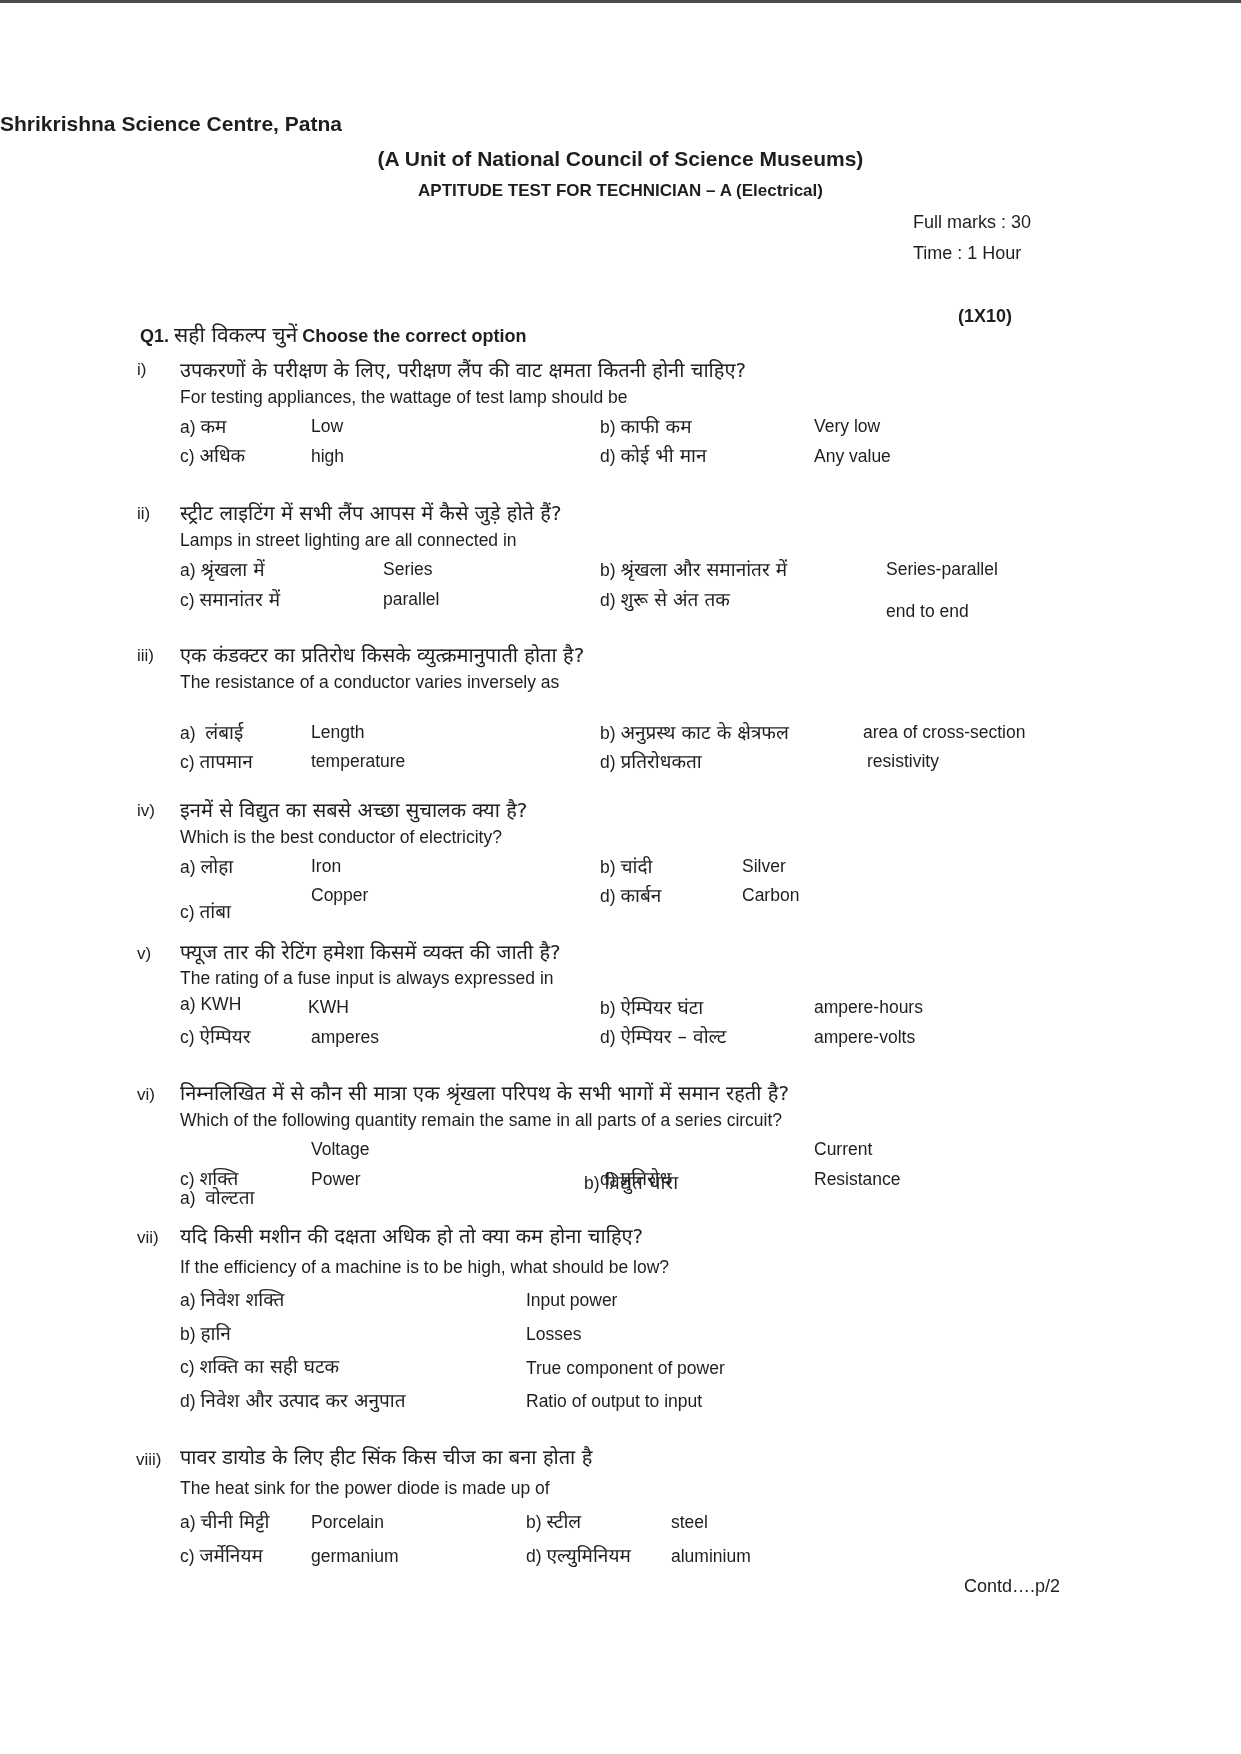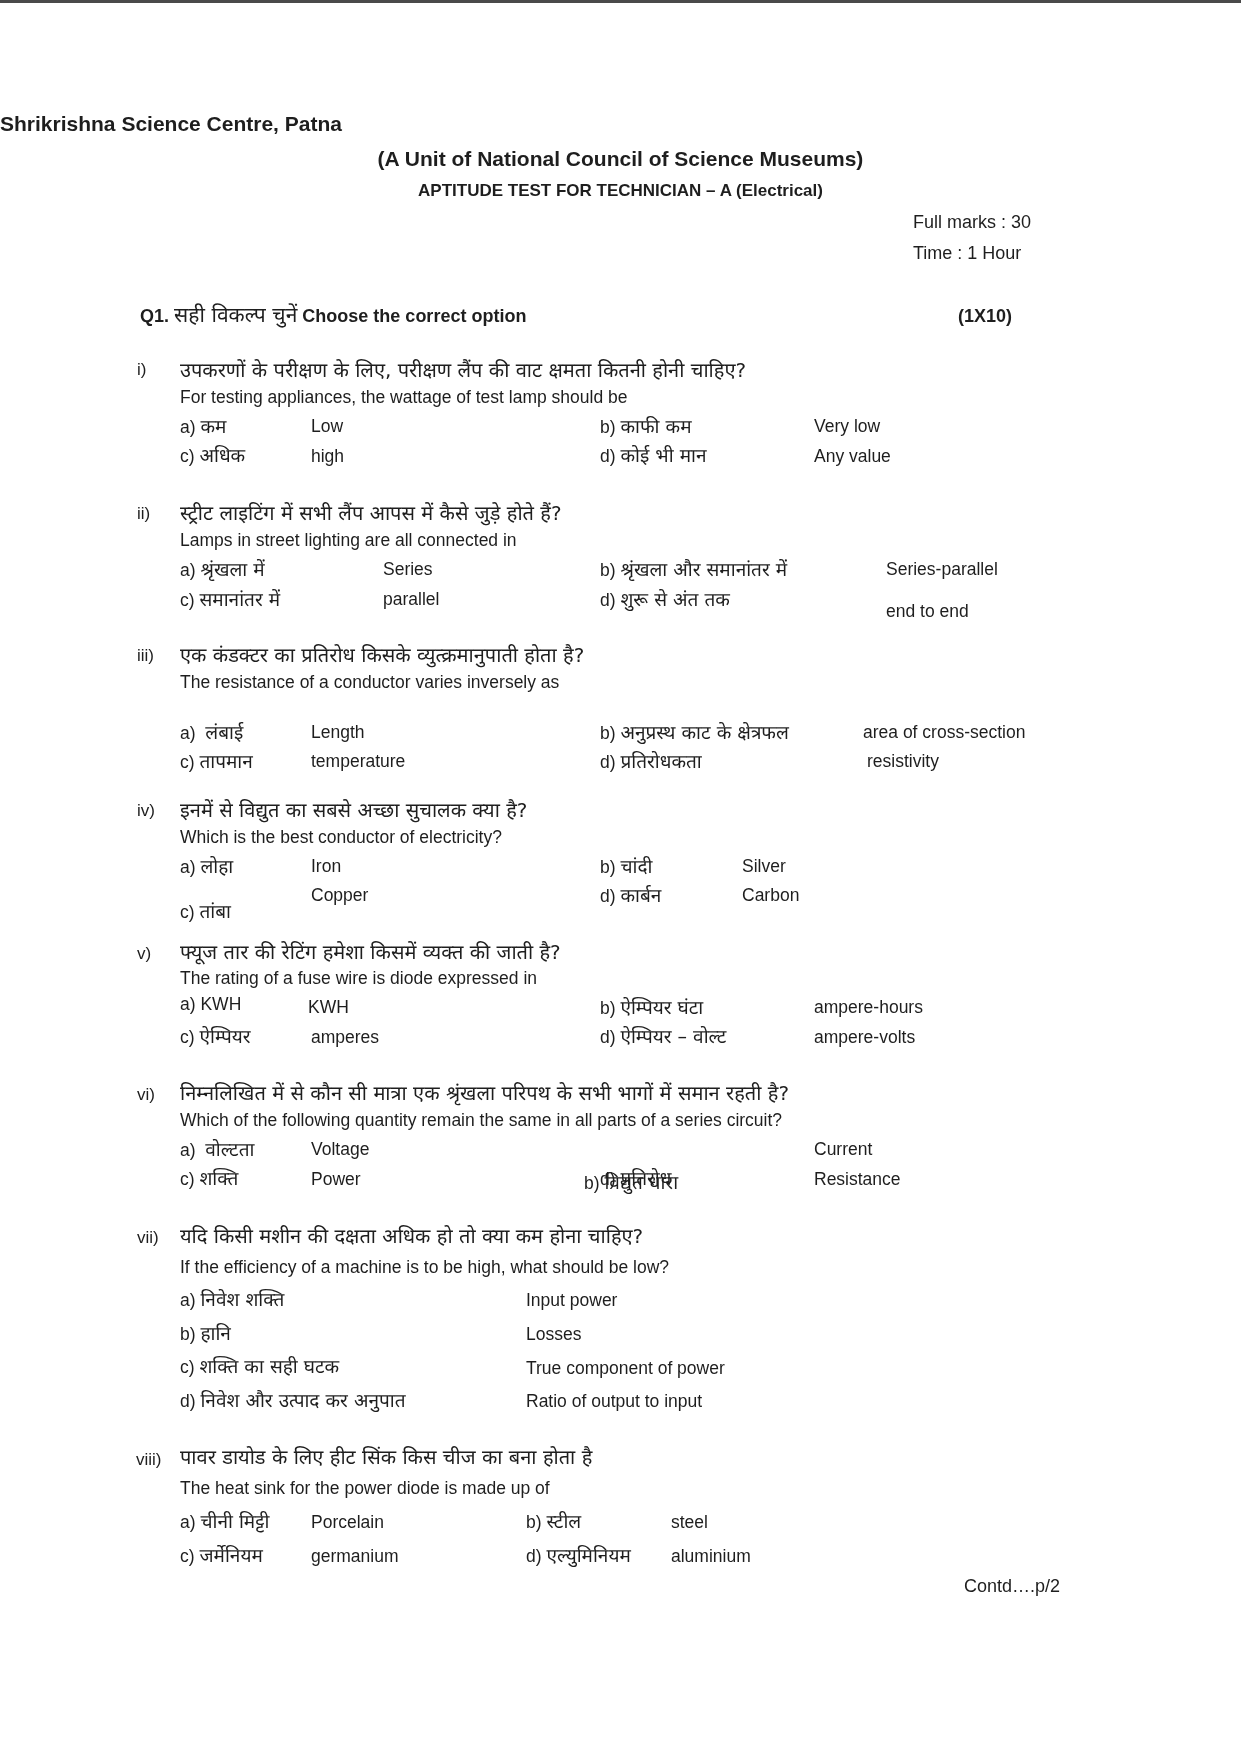--- a/index.html
+++ b/index.html
@@ -27,21 +27,21 @@
 <body>
 
 <div class="scan-edge"></div>
 
 <div class="abs hdr-title" style="top:112px;">Shrikrishna Science Centre, Patna</div>
 <div class="abs hdr-sub" style="top:147px;">(A Unit of National Council of Science Museums)</div>
 <div class="abs hdr-test" style="top:181px;">APTITUDE TEST FOR TECHNICIAN – A (Electrical)</div>
 <div class="abs meta" style="top:212px;">Full marks : 30</div>
 <div class="abs meta" style="top:243px;">Time : 1 Hour</div>
 
-<div class="abs q1-head" style="left:140px; top:300px;">
+<div class="abs q1-head" style="left:140px; top:320px;">
   <span>Q1.</span>
   <span class="hi">सही विकल्प चुनें</span>
   <span>Choose the correct option</span>
 </div>
 <div class="abs marks" style="top:306px;">(1X10)</div>
 
 <div class="abs qnum" style="top:360px;">i)</div>
 <div class="abs hi-q" style="top:356px;">उपकरणों के परीक्षण के लिए, परीक्षण लैंप की वाट क्षमता कितनी होनी चाहिए?</div>
 <div class="abs en-q" style="top:387px;">For testing appliances, the wattage of test lamp should be</div>
 <div class="abs opt" style="left:180px; top:413px;"><span>a)</span> <span class="hi">कम</span></div>
@@ -84,34 +84,34 @@
 <div class="abs opt" style="left:311px; top:856px;">Iron</div>
 <div class="abs opt" style="left:600px; top:853px;"><span>b)</span> <span class="hi">चांदी</span></div>
 <div class="abs opt" style="left:742px; top:856px;">Silver</div>
 <div class="abs opt" style="left:180px; top:882px;margin-top:16px;"><span>c)</span> <span class="hi">तांबा</span></div>
 <div class="abs opt" style="left:311px; top:885px;">Copper</div>
 <div class="abs opt" style="left:600px; top:882px;"><span>d)</span> <span class="hi">कार्बन</span></div>
 <div class="abs opt" style="left:742px; top:885px;">Carbon</div>
 
 <div class="abs qnum" style="top:944px;">v)</div>
 <div class="abs hi-q" style="top:938px;">फ्यूज तार की रेटिंग हमेशा किसमें व्यक्त की जाती है?</div>
-<div class="abs en-q" style="top:968px;">The rating of a fuse wire is diode expressed in</div>
+<div class="abs en-q" style="top:968px;">The rating of a fuse input is always expressed in</div>
 <div class="abs opt" style="left:180px; top:994px;"><span>a)</span> <span>KWH</span></div>
 <div class="abs opt" style="left:308px; top:997px;">KWH</div>
 <div class="abs opt" style="left:600px; top:994px;"><span>b)</span> <span class="hi">ऐम्पियर घंटा</span></div>
 <div class="abs opt" style="left:814px; top:997px;">ampere-hours</div>
 <div class="abs opt" style="left:180px; top:1023px;"><span>c)</span> <span class="hi">ऐम्पियर</span></div>
 <div class="abs opt" style="left:311px; top:1027px;">amperes</div>
 <div class="abs opt" style="left:600px; top:1023px;"><span>d)</span> <span class="hi">ऐम्पियर – वोल्ट</span></div>
 <div class="abs opt" style="left:814px; top:1027px;">ampere-volts</div>
 
 <div class="abs qnum" style="top:1085px;">vi)</div>
 <div class="abs hi-q" style="top:1079px;">निम्नलिखित में से कौन सी मात्रा एक श्रृंखला परिपथ के सभी भागों में समान रहती है?</div>
 <div class="abs en-q" style="top:1110px;">Which of the following quantity remain the same in all parts of a series circuit?</div>
-<div class="abs opt" style="left:180px; top:1136px;"><span>a)</span>&nbsp; <span class="hi">वोल्टता</span></div>
+<div class="abs opt" style="left:180px; top:1184px;"><span>a)</span>&nbsp; <span class="hi">वोल्टता</span></div>
 <div class="abs opt" style="left:311px; top:1139px;">Voltage</div>
 <div class="abs opt" style="left:584px; top:1136px;margin-top:33px;"><span>b)</span> <span class="hi">विद्युत धारा</span></div>
 <div class="abs opt" style="left:814px; top:1139px;">Current</div>
 <div class="abs opt" style="left:180px; top:1165px;"><span>c)</span> <span class="hi">शक्ति</span></div>
 <div class="abs opt" style="left:311px; top:1169px;">Power</div>
 <div class="abs opt" style="left:600px; top:1165px;"><span>d)</span> <span class="hi">प्रतिरोध</span></div>
 <div class="abs opt" style="left:814px; top:1169px;">Resistance</div>
 
 <div class="abs qnum" style="top:1228px;">vii)</div>
 <div class="abs hi-q" style="top:1222px;">यदि किसी मशीन की दक्षता अधिक हो तो क्या कम होना चाहिए?</div>

